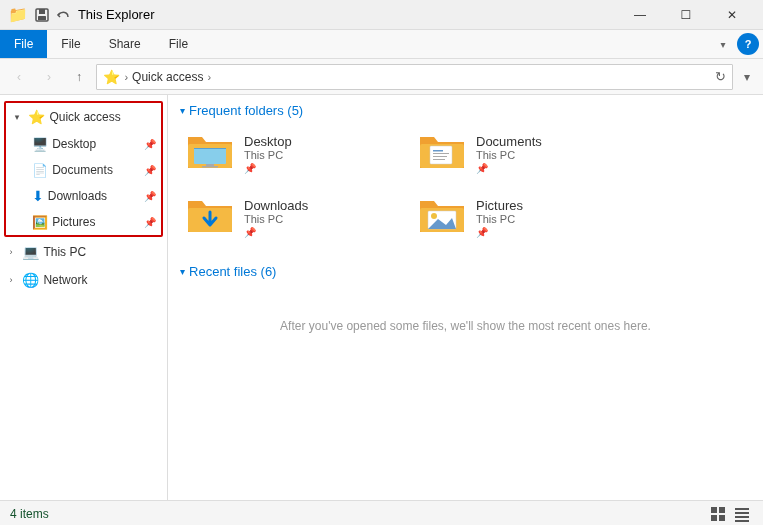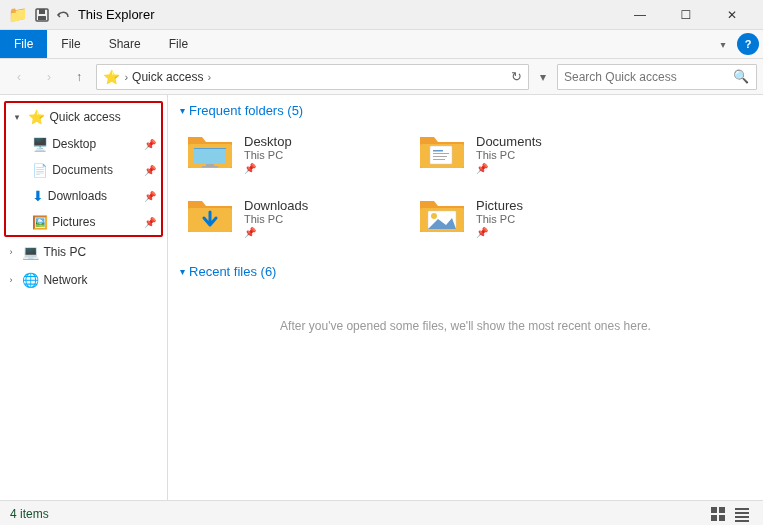--- a/index.html
+++ b/index.html
@@ -300,24 +300,20 @@
     <span class="address-icon">⭐</span>
     <span class="address-sep">›</span>
     <span class="address-path">
       <span>Quick access</span>
     </span>
     <span class="address-sep">›</span>
     <button class="address-refresh">↻</button>
   </div>
 
   <button class="nav-btn" style="width:20px;">▾</button>
-  <div class="search-bar">
-    <input class="search-input" type="text" placeholder="Search Quick access" style="">
-    <button class="search-icon-btn">🔍</button>
-  </div>
 </div>
 
 <div class="main-layout">
 
   <div class="sidebar">
 
     <div class="quick-access-group">
       <div class="quick-access-header">
         <span class="sidebar-expand">▾</span>
         <span style="color:#f0c040; font-size:14px;">⭐</span>

